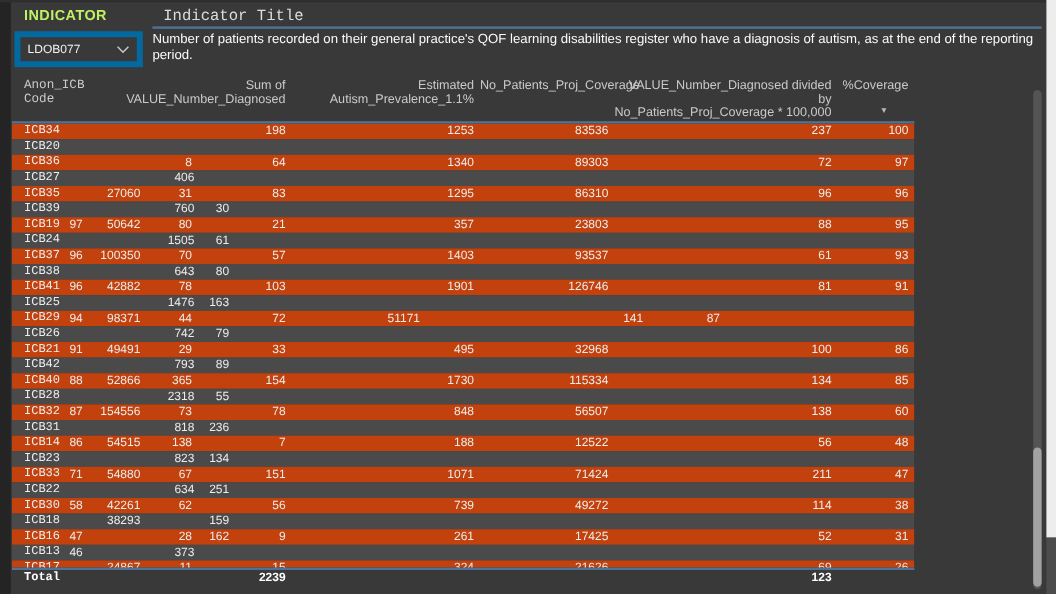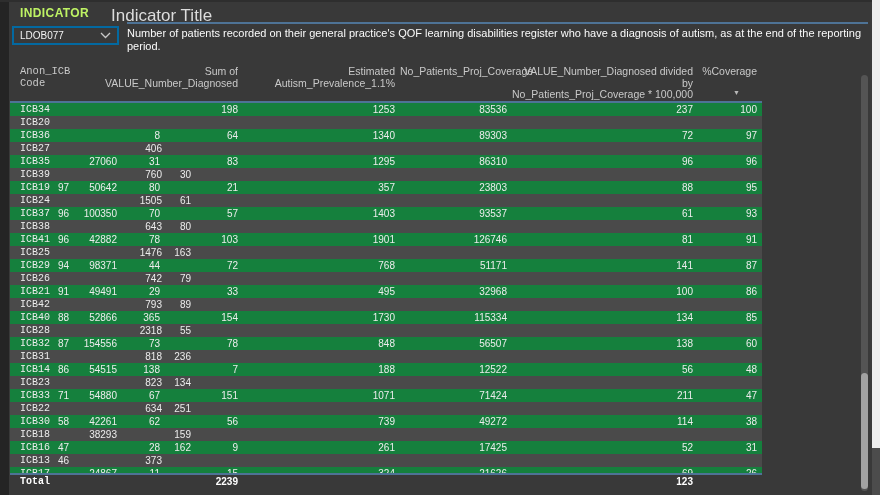--- a/index.html
+++ b/index.html
@@ -26,29 +26,29 @@
   .right-edge-bottom {
     position: absolute; right: 0; top: 448px; width: 8px; height: 47px;
     background: #4c4c4c;
   }
   
   .indicator-label {
     position: absolute; left: 20px; top: 6px;
     font-size: 12px; font-weight: 700; letter-spacing: 0.4px; color: #bef264;
   }
   .dropdown {
-    position: absolute; left: 12px; top: 26px; width: 107px; height: 19px;
-    border: 2px solid #0369a1; display: flex; align-items: center;
+    position: absolute; left: 12px; top: 26px; width: 107px; height: 30px;
+    border: 5px solid #0369a1; display: flex; align-items: center;
     padding: 0 6px; cursor: pointer; background: transparent;
   }
   .dropdown .dd-value { font-size: 10px; color: #f2f2f2; flex: 1; }
   .dropdown svg { display: block; }
   .title-label {
-    position: absolute; left: 111px; top: 6px;
-    font-size: 17px; color: #dcdcdc;
+    position: absolute; left: 136px; top: 6px;
+    font-size: 13px; color: #dcdcdc; font-family: Liberation Mono, monospace;
   }
   .title-underline {
     position: absolute; left: 127px; top: 22px; width: 741px; height: 2px;
     background: #4e7396;
   }
   .title-text {
     position: absolute; left: 127px; top: 27px; width: 738px;
     font-size: 11px; color: #fafafa; line-height: 13px;
   }
   
@@ -72,21 +72,21 @@
   }
   .tbody {
     border-top: 2px solid #4e7396;
     height: 372px; overflow: hidden;
     font-size: 10px;
   }
   .tr {
     display: flex; height: 13px; line-height: 13px; color: #ececec;
     cursor: pointer;
   }
-  .tr.odd  { background: #15803d; }
+  .tr.odd  { background: #c2410c; }
   .tr.even { background: #4a4a4a; flex-direction: column; }
   .total-row {
     display: flex; border-top: 2px solid #4e7396;
     height: 16px; line-height: 14px;
     font-size: 10px; font-weight: 700; color: #ffffff;
   }
   
   .scrollbar-track {
     position: absolute; right: 12px; top: 75px; width: 7px; height: 416px;
     background: #545454; border-radius: 4px;
@@ -225,21 +225,20 @@
         <div class="td c0">ICB25</div>
         <div class="td c1">44</div>
         <div class="td c2">742</div>
         <div class="td c3">49491</div>
         <div class="td c4">89</div>
         <div class="td c5">88</div>
       </div>
       <div class="tr odd">
         <div class="td c0">ICB29</div>
         <div class="td c1">72</div>
-        <div class="td c2">768</div>
         <div class="td c3">51171</div>
         <div class="td c4">141</div>
         <div class="td c5">87</div>
       </div>
       <div class="tr even">
         <div class="td c0">ICB26</div>
         <div class="td c1">29</div>
         <div class="td c2">793</div>
         <div class="td c3">52866</div>
         <div class="td c4">55</div>

